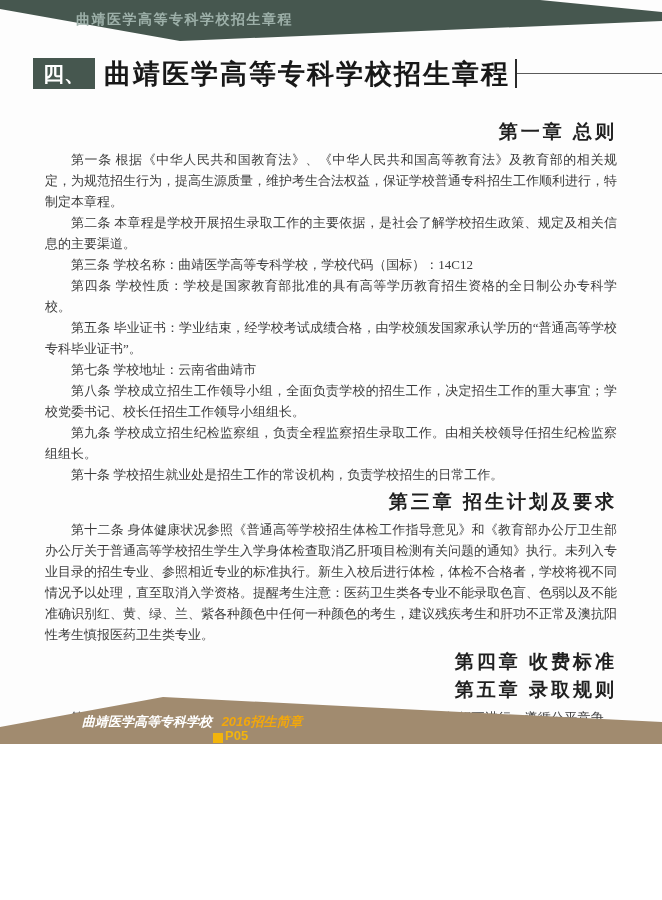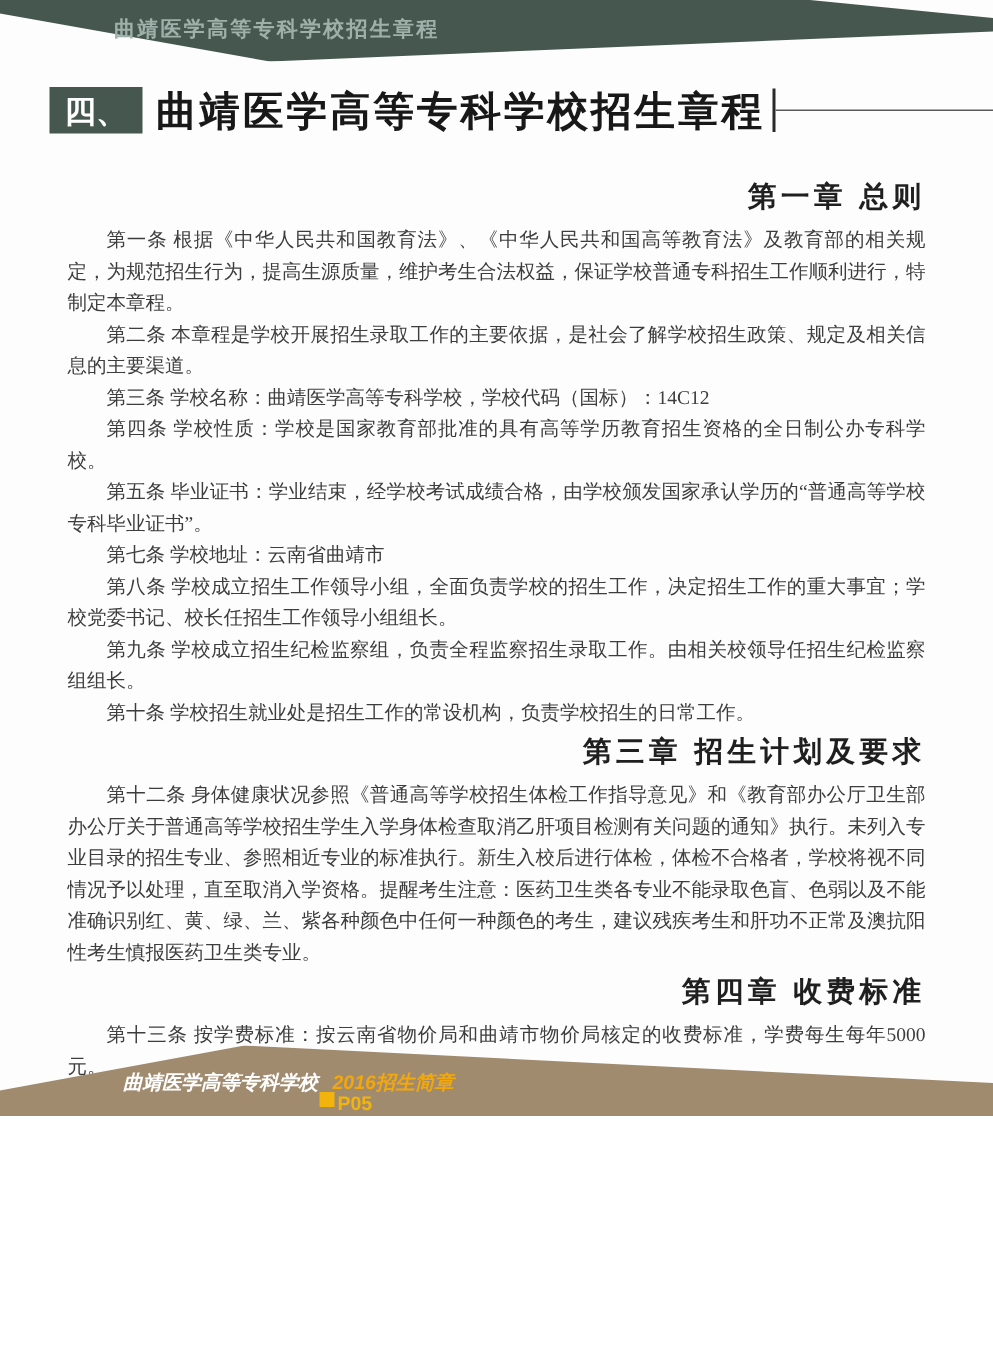--- a/index.html
+++ b/index.html
@@ -66,21 +66,21 @@
     clip-path:polygon(0 43px, 163px 13px, 662px 38px, 662px 60px, 0 60px);
   }
   .footer-line1 {
     position:absolute; left:82px; top:29px; white-space:nowrap;
     font-size:13px; font-weight:bold;font-style:italic;
   }
   .footer-school { color:#ffffff; }
   .footer-brochure { color:#f2a70c; margin-left:6px; }
   .footer-line2 {
     position:absolute; left:213px; top:44px;
-    display:flex; align-items:flex-start;
+    display:flex; align-items:flex-end;
     font-size:13px; font-weight:bold; color:#f2b40c;
   }
   .page-square {
     width:10px; height:10px; background:#f2b40c;
     display:inline-block; margin-right:2px;
   }
 </style>
 </head>
 <body>
 
@@ -107,21 +107,20 @@
     <p>第七条 学校地址：云南省曲靖市</p>
 
     <p>第八条 学校成立招生工作领导小组，全面负责学校的招生工作，决定招生工作的重大事宜；学校党委书记、校长任招生工作领导小组组长。</p>
     <p>第九条 学校成立招生纪检监察组，负责全程监察招生录取工作。由相关校领导任招生纪检监察组组长。</p>
     <p>第十条 学校招生就业处是招生工作的常设机构，负责学校招生的日常工作。</p>
 
     <h3 class="chapter-heading">第三章 招生计划及要求</h3>
     <p>第十二条 身体健康状况参照《普通高等学校招生体检工作指导意见》和《教育部办公厅卫生部办公厅关于普通高等学校招生学生入学身体检查取消乙肝项目检测有关问题的通知》执行。未列入专业目录的招生专业、参照相近专业的标准执行。新生入校后进行体检，体检不合格者，学校将视不同情况予以处理，直至取消入学资格。提醒考生注意：医药卫生类各专业不能录取色盲、色弱以及不能准确识别红、黄、绿、兰、紫各种颜色中任何一种颜色的考生，建议残疾考生和肝功不正常及澳抗阳性考生慎报医药卫生类专业。</p>
 
     <h3 class="chapter-heading">第四章 收费标准</h3>
-    <p>第十三条 按学费标准：按云南省物价局和曲靖市物价局核定的收费标准，学费每生每年5000元。</p>
 
     <h3 class="chapter-heading">第五章 录取规则</h3>
     <p>第十四条 招生录取工作在各省、自治区、直辖市招生委员会统一组织下进行，遵循公平竞争、公正选拔、公开程序的原则；以考生填报的志愿和高考成绩为主要录取依据，德智体美全面考核，择优录取。</p>
 
   </div>
 
   <div class="footer">
     <div class="footer-shape"></div>
     <div class="footer-line1">
       <span class="footer-school">曲靖医学高等专科学校</span>

